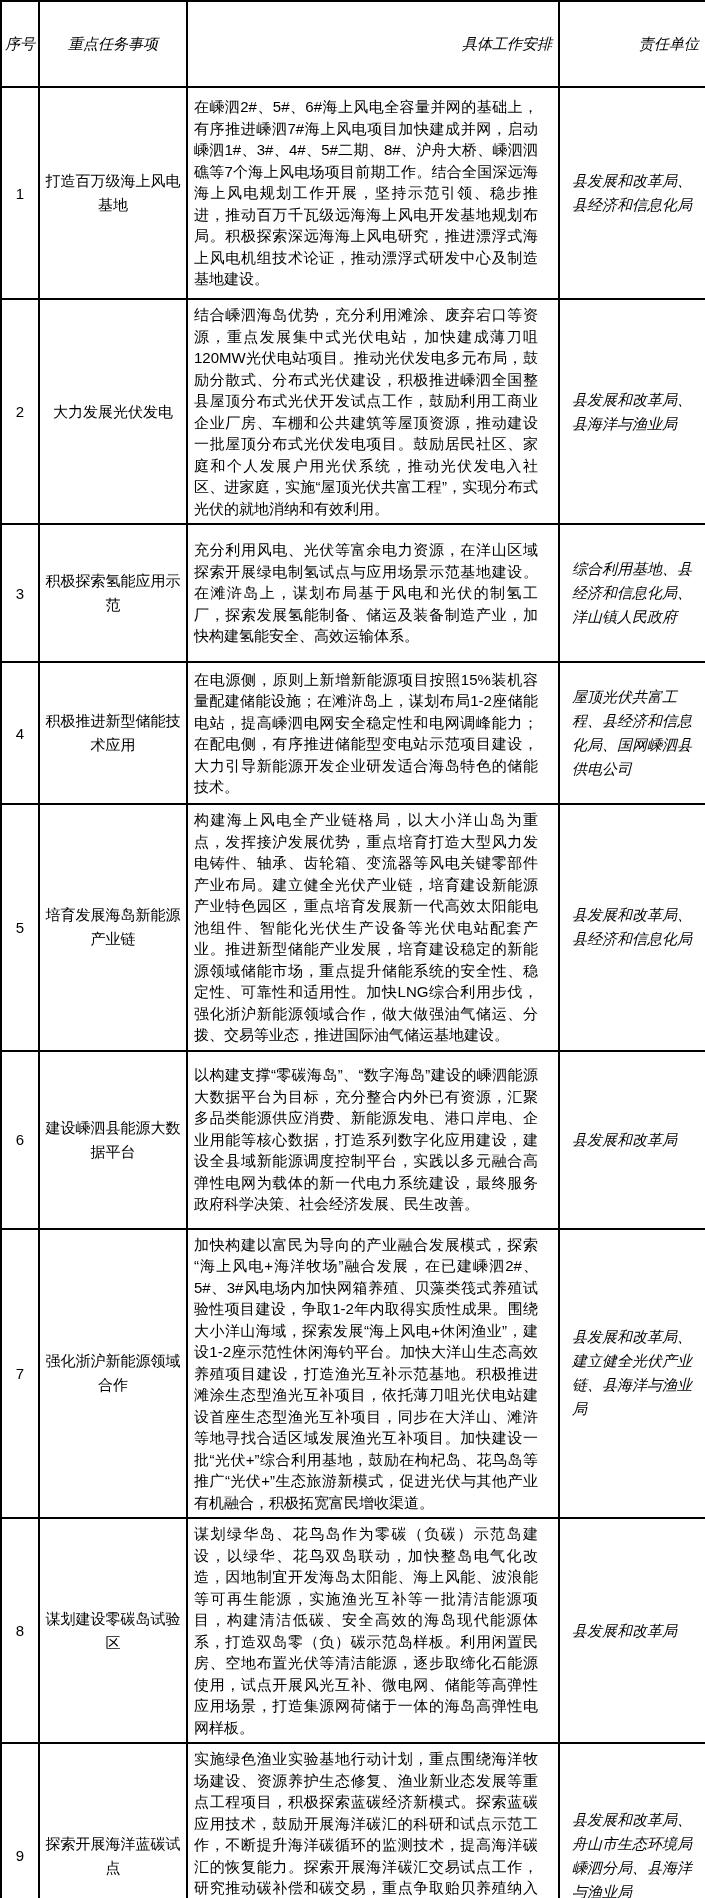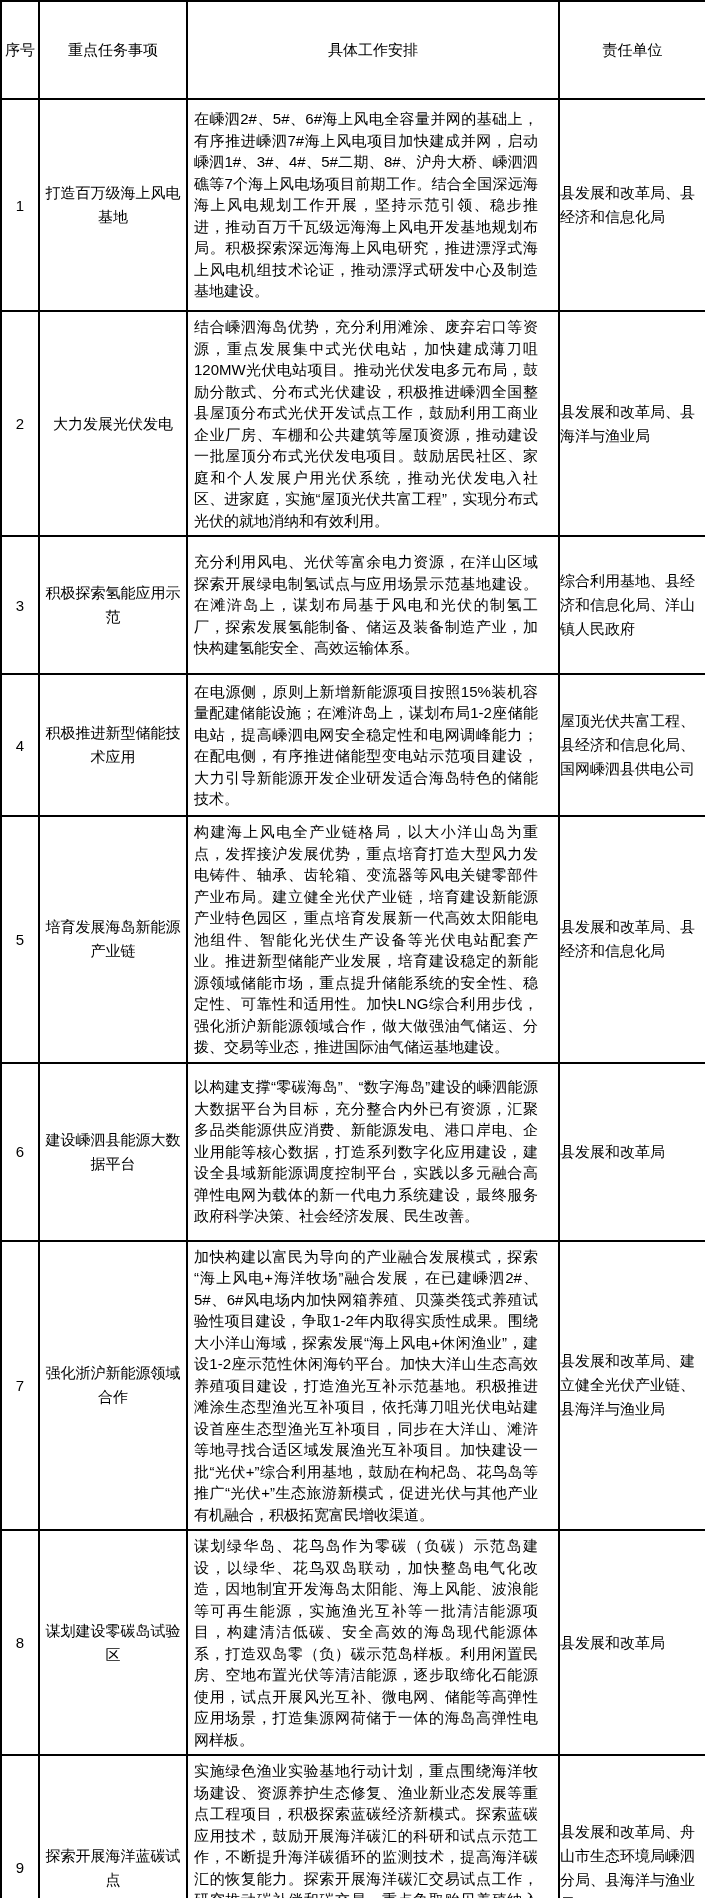--- a/index.html
+++ b/index.html
@@ -25,28 +25,28 @@
     box-sizing: border-box;
     font-weight: normal;
     overflow: hidden;
   }
   col.c-num  { width: 38px;  }
   col.c-task { width: 148px; }
   col.c-work { width: 372px; }
   col.c-unit { width: 147px; }
 
   
-  tr.head-row { height: 98px; }
+  tr.head-row { height: 86px; font-style: italic; }
   th.h-num, th.h-task {
     text-align: center;
     font-size: 15px;
     padding: 2px;
   }
   th.h-work, th.h-unit {
-    text-align: center;
+    text-align: right;
     font-size: 15px;
     padding: 2px 6px;
   }
 
   
   td.col-num {
     text-align: center;
     font-size: 15px;
     padding: 2px;
   }
@@ -59,21 +59,22 @@
   td.col-work {
     text-align: justify;
     font-size: 15px;
     line-height: 21.5px;
     padding: 4px 20px 4px 6px;
   }
   td.col-unit {
     text-align: left;
     font-size: 15px;
     line-height: 24px;
-    padding: 2px 4px 2px 0;
+    padding: 2px 4px 2px 12px;
+    font-style: italic;
   }
 
   
   tr.r1 { height: 212px; }
   tr.r2 { height: 208px; }
   tr.r3 { height: 138px; }
   tr.r4 { height: 142px; }
   tr.r5 { height: 217px; }
   tr.r6 { height: 178px; }
   tr.r7 { height: 280px; }
@@ -132,21 +133,21 @@
       </tr>
       <tr class="r6">
         <td class="col-num">6</td>
         <td class="col-task">建设嵊泗县能源大数据平台</td>
         <td class="col-work">以构建支撑“零碳海岛”、“数字海岛”建设的嵊泗能源大数据平台为目标，充分整合内外已有资源，汇聚多品类能源供应消费、新能源发电、港口岸电、企业用能等核心数据，打造系列数字化应用建设，建设全县域新能源调度控制平台，实践以多元融合高弹性电网为载体的新一代电力系统建设，最终服务政府科学决策、社会经济发展、民生改善。</td>
         <td class="col-unit">县发展和改革局</td>
       </tr>
       <tr class="r7">
         <td class="col-num">7</td>
         <td class="col-task">强化浙沪新能源领域合作</td>
-        <td class="col-work">加快构建以富民为导向的产业融合发展模式，探索“海上风电+海洋牧场”融合发展，在已建嵊泗2#、5#、6#风电场内加快网箱养殖、贝藻类筏式养殖试验性项目建设，争取1-2年内取得实质性成果。围绕大小洋山海域，探索发展“海上风电+休闲渔业”，建设1-2座示范性休闲海钓平台。加快大洋山生态高效养殖项目建设，打造渔光互补示范基地。积极推进滩涂生态型渔光互补项目，依托薄刀咀光伏电站建设首座生态型渔光互补项目，同步在大洋山、滩浒等地寻找合适区域发展渔光互补项目。加快建设一批“光伏+”综合利用基地，鼓励在枸杞岛、花鸟岛等推广“光伏+”生态旅游新模式，促进光伏与其他产业有机融合，积极拓宽富民增收渠道。</td>
+        <td class="col-work">加快构建以富民为导向的产业融合发展模式，探索“海上风电+海洋牧场”融合发展，在已建嵊泗2#、5#、3#风电场内加快网箱养殖、贝藻类筏式养殖试验性项目建设，争取1-2年内取得实质性成果。围绕大小洋山海域，探索发展“海上风电+休闲渔业”，建设1-2座示范性休闲海钓平台。加快大洋山生态高效养殖项目建设，打造渔光互补示范基地。积极推进滩涂生态型渔光互补项目，依托薄刀咀光伏电站建设首座生态型渔光互补项目，同步在大洋山、滩浒等地寻找合适区域发展渔光互补项目。加快建设一批“光伏+”综合利用基地，鼓励在枸杞岛、花鸟岛等推广“光伏+”生态旅游新模式，促进光伏与其他产业有机融合，积极拓宽富民增收渠道。</td>
         <td class="col-unit">县发展和改革局、建立健全光伏产业链、县海洋与渔业局</td>
       </tr>
       <tr class="r8">
         <td class="col-num">8</td>
         <td class="col-task">谋划建设零碳岛试验区</td>
         <td class="col-work">谋划绿华岛、花鸟岛作为零碳（负碳）示范岛建设，以绿华、花鸟双岛联动，加快整岛电气化改造，因地制宜开发海岛太阳能、海上风能、波浪能等可再生能源，实施渔光互补等一批清洁能源项目，构建清洁低碳、安全高效的海岛现代能源体系，打造双岛零（负）碳示范岛样板。利用闲置民房、空地布置光伏等清洁能源，逐步取缔化石能源使用，试点开展风光互补、微电网、储能等高弹性应用场景，打造集源网荷储于一体的海岛高弹性电网样板。</td>
         <td class="col-unit">县发展和改革局</td>
       </tr>
       <tr class="r9">
         <td class="col-num">9</td>

